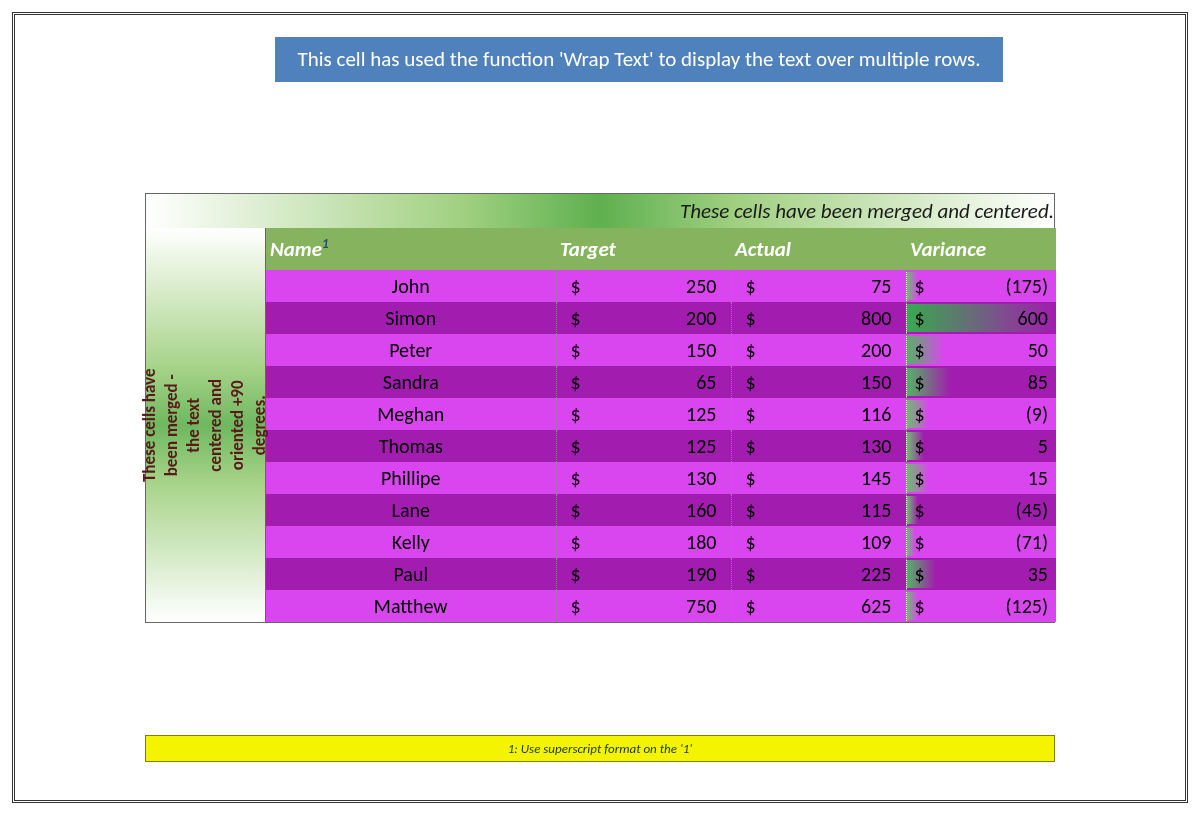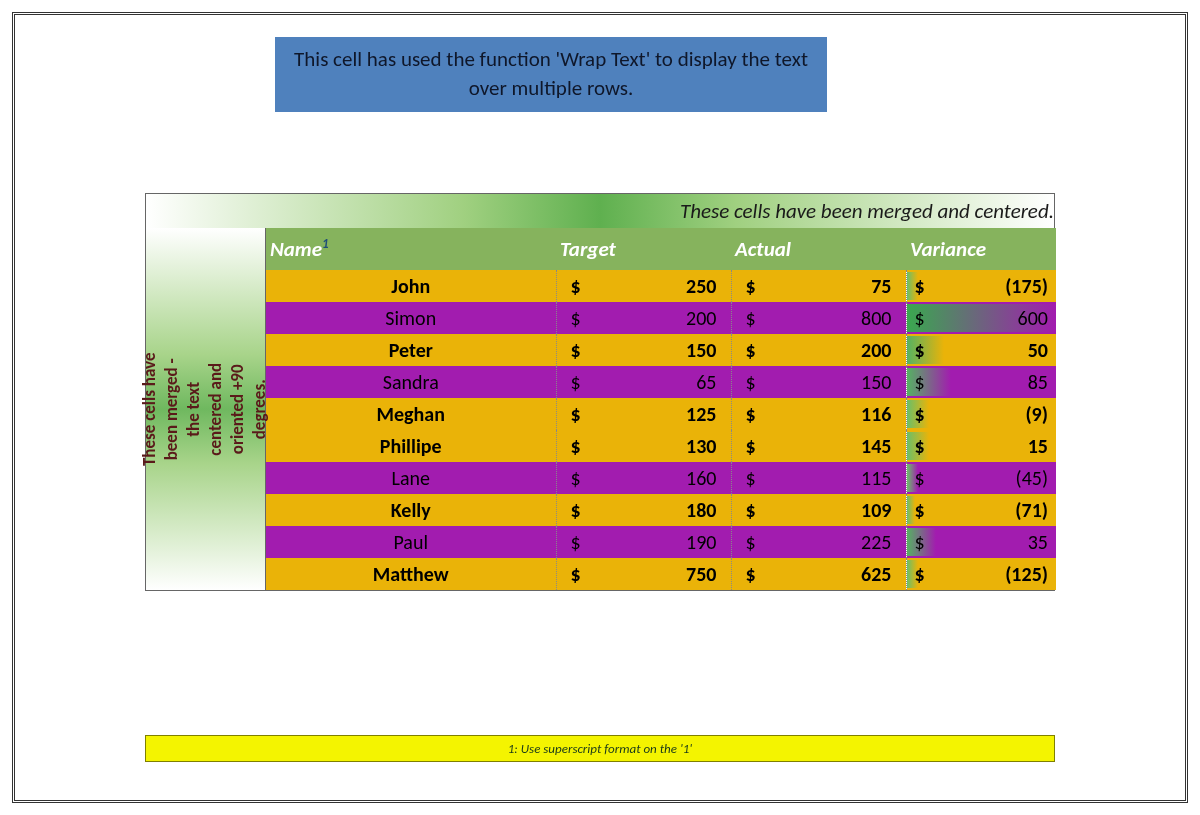--- a/index.html
+++ b/index.html
@@ -16,23 +16,23 @@
     width: 1176px;
     height: 791px;
     border: 3px double #333;
     box-sizing: border-box;
     position: relative;
   }
   .wrap-text-box {
     position: absolute;
     top: 22px;
     left: 260px;
-    width: 552px;
+    width: 728px;
     background: #4f81bd;
-    color: #0f172a;
+    color: #ffffff;
     font-size: 21px;
     text-align: center;
     padding: 8px 10px;
     line-height: 1.4;
     box-sizing: border-box;
   }
   .table-container {
     position: absolute;
     top: 178px;
     left: 130px;
@@ -98,21 +98,21 @@
   table.data th sup {
     color: #1f4e78;
     font-size: 13px;
     font-weight: bold;
   }
   table.data td {
     padding: 4px 6px;
     height: 30px;
     box-sizing: border-box;
   }
-  table.data tbody tr.odd td { background: #eab308; font-weight: bold; }
+  table.data tbody tr.odd td { background: #d946ef; }
   table.data tbody tr.even td { background: #a21caf; }
   col.name { width: 290px; }
   col.target { width: 175px; }
   col.actual { width: 175px; }
   col.variance { width: 150px; }
   .name-cell { text-align: center; border-right: 1px dotted #888; }
   .money-cell {
     display: flex;
     justify-content: space-between;
     padding: 0 8px;
@@ -289,20 +289,42 @@
                 </div>
               </td>
               <td class="variance-cell">
                 <div class="variance-bg" style="width: 15%; background: linear-gradient(to right, rgb(106, 191, 105), rgba(255, 255, 255, 0));"></div>
                 <div class="variance-fg">
                   <span>$</span>
                   <span>(9)</span>
                 </div>
               </td>
             </tr>
+            <tr class="even">
+              <td class="name-cell">Thomas</td>
+              <td class="td-target">
+                <div class="money-cell">
+                  <span>$</span>
+                  <span>125</span>
+                </div>
+              </td>
+              <td class="td-actual">
+                <div class="money-cell">
+                  <span>$</span>
+                  <span>130</span>
+                </div>
+              </td>
+              <td class="variance-cell">
+                <div class="variance-bg" style="width: 12%; background: linear-gradient(to right, rgb(106, 191, 105), rgba(255, 255, 255, 0));"></div>
+                <div class="variance-fg">
+                  <span>$</span>
+                  <span>5</span>
+                </div>
+              </td>
+            </tr>
             <tr class="odd">
               <td class="name-cell">Phillipe</td>
               <td class="td-target">
                 <div class="money-cell">
                   <span>$</span>
                   <span>130</span>
                 </div>
               </td>
               <td class="td-actual">
                 <div class="money-cell">

